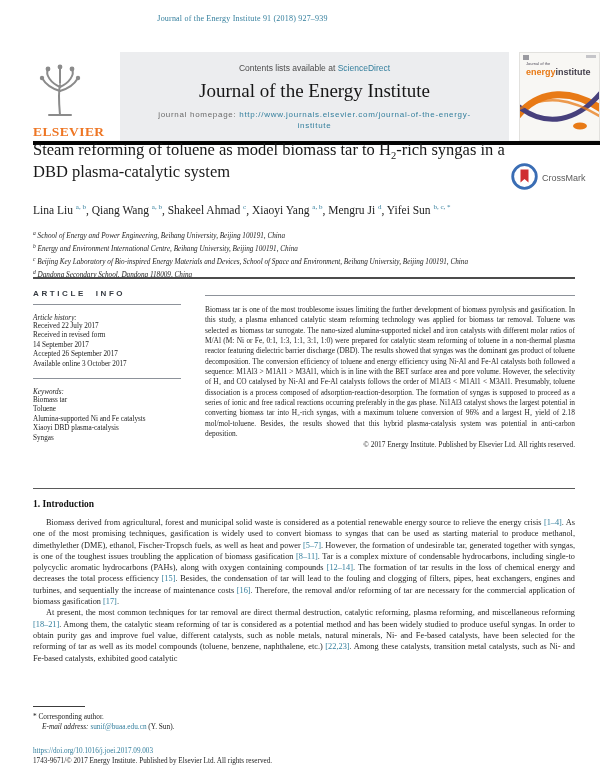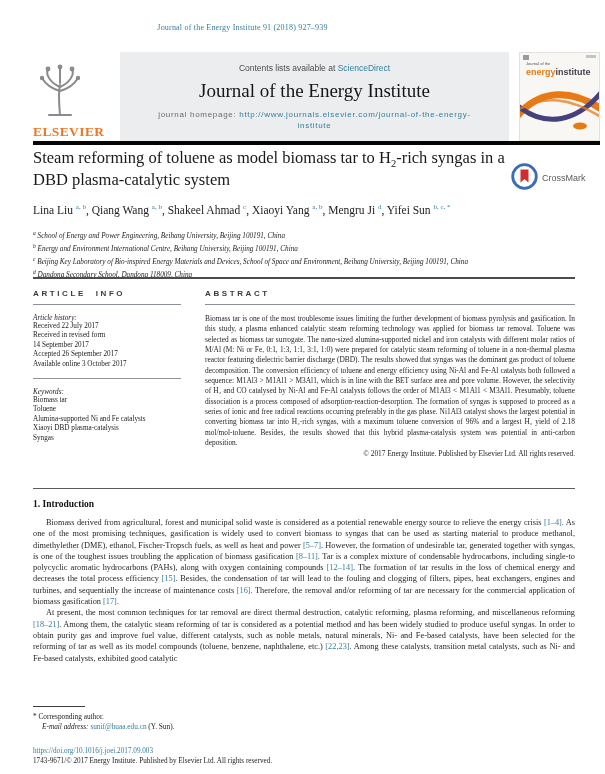--- a/index.html
+++ b/index.html
@@ -2,21 +2,21 @@
 <html><head>
 <meta charset="utf-8">
 <style>
   html,body{margin:0;padding:0;}
   body{
     width:605px;height:774px;position:relative;background:#ffffff;
     font-family:"Liberation Serif","DejaVu Serif",serif;color:#1e1e20;
     overflow:hidden;
   }
   .teal{color:#347f9d;}
-  .citation-line{position:absolute;top:23px;left:0;width:485px;text-align:center;
+  .citation-line{position:absolute;top:14px;left:0;width:485px;text-align:center;
     font-size:8px;color:#347f9d;letter-spacing:0.2px;}
   
   .masthead{position:absolute;top:52px;left:33px;width:476px;height:89px;display:flex;}
   .logo-box{width:87px;background:#fff;display:flex;flex-direction:column;align-items:flex-start;justify-content:flex-end;padding-bottom:1px;}
   .logo-word{color:#ee7624;font-weight:bold;font-size:13.5px;letter-spacing:0.4px;margin-top:1px;}
   .gray-box{flex:1;background:#ecedef;text-align:center;padding-top:11px;}
   .contents-line{font-family:"Liberation Sans","DejaVu Sans",sans-serif;font-size:8.5px;font-weight:normal;color:#4c4c4c;}
   .journal-name{font-size:19px;color:#161616;margin-top:7px;}
   .homepage-line{margin-top:8px;font-family:"Liberation Sans","DejaVu Sans",sans-serif;
     font-weight:normal;font-size:8px;letter-spacing:0.7px;color:#6b6b6b;line-height:10.5px;
@@ -27,21 +27,21 @@
   .cover-emblem{width:6px;height:5px;background:#9a9aa0;}
   .cover-emblem2{width:10px;height:3px;background:#c5c5c9;}
   .cover-small{font-family:"Liberation Sans","DejaVu Sans",sans-serif;font-size:4px;color:#55505e;
     text-align:left;padding:2px 0 0 6px;line-height:4.5px;}
   .cover-brand{font-family:"Liberation Sans","DejaVu Sans",sans-serif;font-weight:bold;font-size:9px;
     text-align:left;padding-left:6px;line-height:10px;}
   .cover-brand .b1{color:#e87a16;}
   .cover-brand .b2{color:#46424e;}
   .black-rule{position:absolute;top:141px;left:33px;width:567px;height:4px;background:#050505;}
   
-  .paper-title{position:absolute;top:147px;left:33px;width:478px;font-size:16.5px;line-height:21.5px;color:#191919;}
+  .paper-title{position:absolute;top:139px;left:33px;width:478px;font-size:16.5px;line-height:21.5px;color:#191919;}
   .paper-title sub{font-size:10.5px;line-height:0;}
   .crossmark{position:absolute;top:162px;left:511px;width:76px;height:32px;display:flex;align-items:center;}
   .cm-text{font-family:"Liberation Sans","DejaVu Sans",sans-serif;font-size:9px;color:#5a5a5a;margin-left:4px;}
   .authors-line{position:absolute;top:203px;left:33px;width:540px;font-size:11.5px;color:#222;}
   .authors-line sup{font-size:7px;color:#347f9d;}
   .affiliations{position:absolute;top:229px;left:33px;width:545px;font-style:italic;
     font-size:7.2px;line-height:9.6px;color:#232323;}
   .affiliations sup{font-size:5.5px;}
   .rule-mid1{position:absolute;top:277px;left:33px;width:542px;height:2px;background:#4c4c4c;}
   
@@ -172,21 +172,20 @@
   <div class="info-divider"></div>
   <div class="label-italic">Keywords:</div>
   <div class="info-line">Biomass tar</div>
   <div class="info-line">Toluene</div>
   <div class="info-line">Alumina-supported Ni and Fe catalysts</div>
   <div class="info-line">Xiaoyi DBD plasma-catalysis</div>
   <div class="info-line">Syngas</div>
 </div>
 
 <div class="abs-col">
-  <div class="col-heading">ABSTRACT</div>
   <div class="heading-rule"></div>
   <div class="abstract-body">Biomass tar is one of the most troublesome issues limiting the further development of biomass pyrolysis and gasification. In this study, a plasma enhanced catalytic steam reforming technology was applied for biomass tar removal. Toluene was selected as biomass tar surrogate. The nano-sized alumina-supported nickel and iron catalysts with different molar ratios of M/Al (M: Ni or Fe, 0:1, 1:3, 1:1, 3:1, 1:0) were prepared for catalytic steam reforming of toluene in a non-thermal plasma reactor featuring dielectric barrier discharge (DBD). The results showed that syngas was the dominant gas product of toluene decomposition. The conversion efficiency of toluene and energy efficiency using Ni-Al and Fe-Al catalysts both followed a sequence: M1Al3 &gt; M1Al1 &gt; M3Al1, which is in line with the BET surface area and pore volume. However, the selectivity of H₂ and CO catalysed by Ni-Al and Fe-Al catalysts follows the order of M1Al3 &lt; M1Al1 &lt; M3Al1. Presumably, toluene dissociation is a process composed of adsorption-reaction-desorption. The formation of syngas is supposed to proceed as a series of ionic and free radical reactions occurring preferably in the gas phase. Ni1Al3 catalyst shows the largest potential in converting biomass tar into H₂-rich syngas, with a maximum toluene conversion of 96% and a largest H₂ yield of 2.18 mol/mol-toluene. Besides, the results showed that this hybrid plasma-catalysis system was potential in anti-carbon deposition.</div>
   <div class="abstract-copyright">© 2017 Energy Institute. Published by Elsevier Ltd. All rights reserved.</div>
 </div>
 
 <div class="rule-mid2"></div>
 
 <div class="intro">
   <div class="intro-heading">1. Introduction</div>
   <p class="body-para">Biomass derived from agricultural, forest and municipal solid waste is considered as a potential renewable energy source to relieve the energy crisis <span class="cite">[1–4]</span>. As one of the most promising techniques, gasification is widely used to convert biomass to syngas that can be used as starting material to produce methanol, dimethylether (DME), ethanol, Fischer-Tropsch fuels, as well as heat and power <span class="cite">[5–7]</span>. However, the formation of undesirable tar, generated together with syngas, is one of the toughest issues troubling the application of biomass gasification <span class="cite">[8–11]</span>. Tar is a complex mixture of condensable hydrocarbons, including single-to polycyclic aromatic hydrocarbons (PAHs), along with oxygen containing compounds <span class="cite">[12–14]</span>. The formation of tar results in the loss of chemical energy and decreases the total process efficiency <span class="cite">[15]</span>. Besides, the condensation of tar will lead to the fouling and clogging of filters, pipes, heat exchangers, engines and turbines, and sequentially the increase of maintenance costs <span class="cite">[16]</span>. Therefore, the removal and/or reforming of tar are necessary for the commercial application of biomass gasification <span class="cite">[17]</span>.</p>

